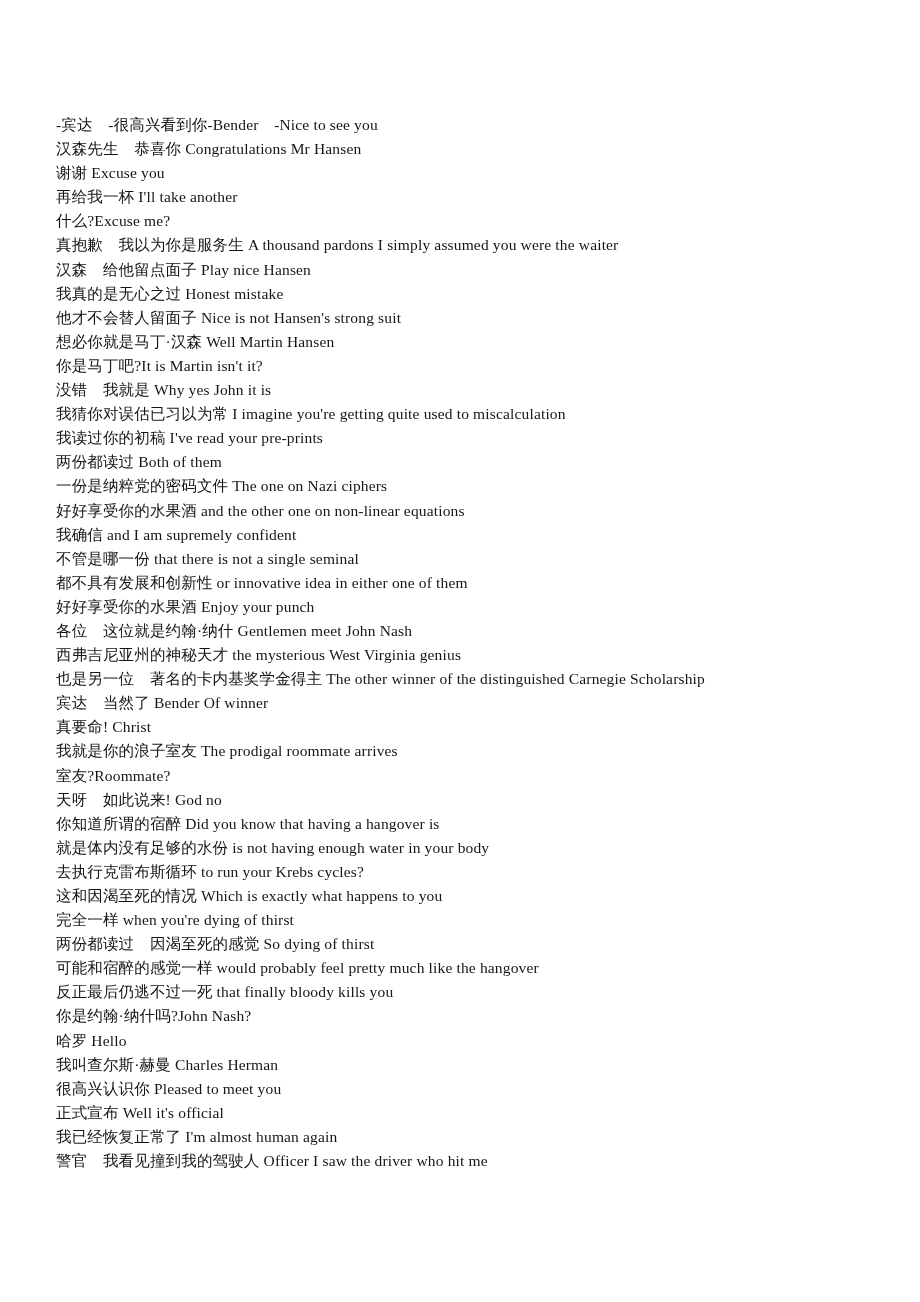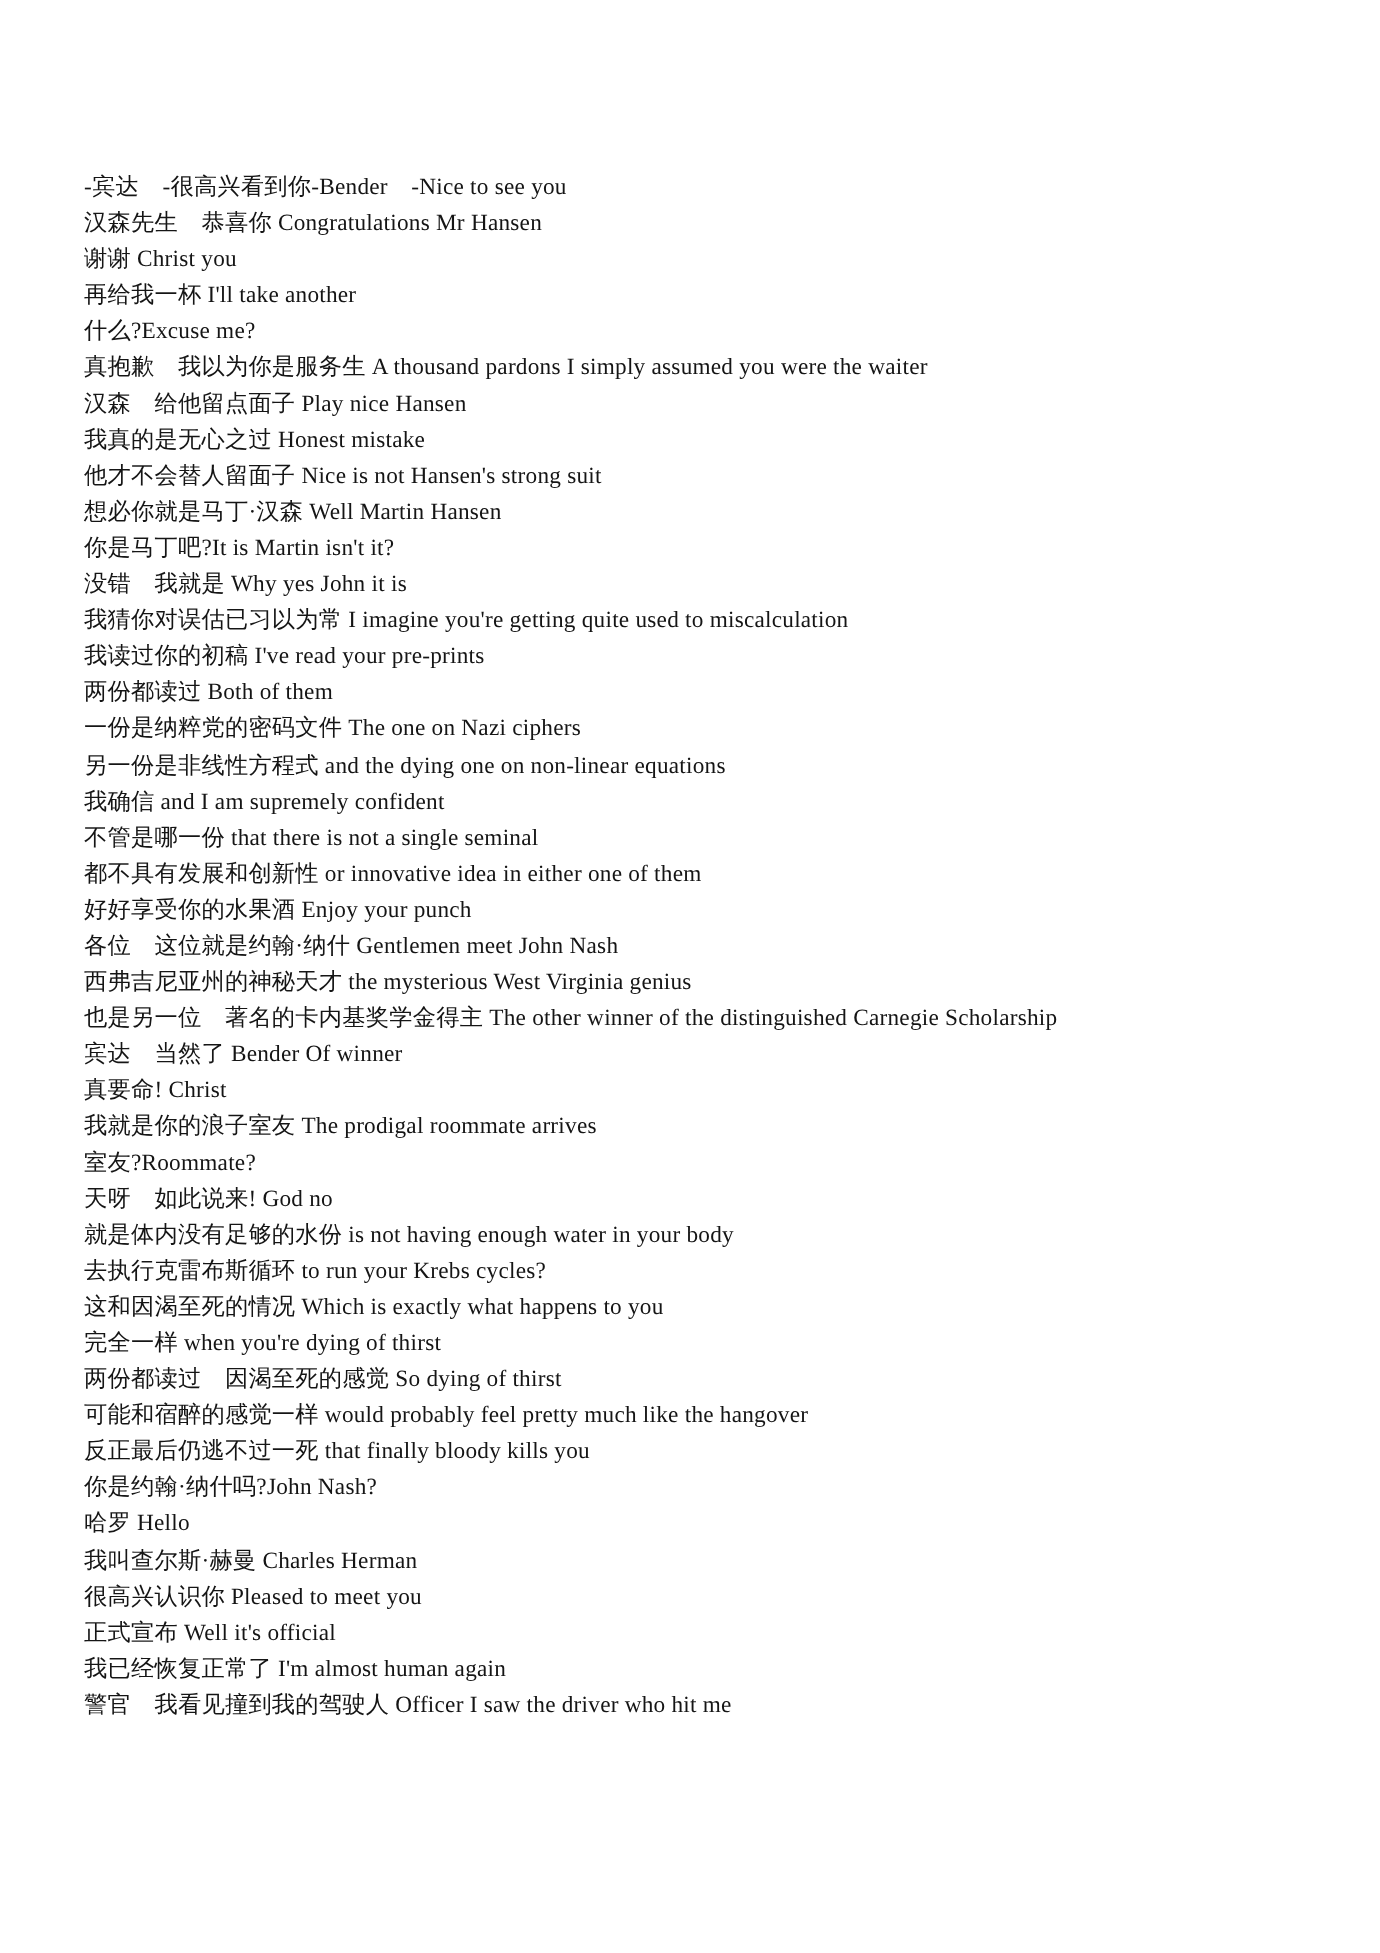--- a/index.html
+++ b/index.html
@@ -40,47 +40,48 @@
     font-weight: normal;
   }
 </style>
 </head>
 <body>
 
 <div id="page" style="background: rgb(255, 255, 255);">
   <div id="transcript" style="color: rgb(21, 21, 21);">
       <div class="line">-宾达　-很高兴看到你-Bender　-Nice to see you</div>
       <div class="line">汉森先生　恭喜你 Congratulations Mr Hansen</div>
-      <div class="line">谢谢 Christ you</div>
+      <div class="line">谢谢 Excuse you</div>
       <div class="line">再给我一杯 I'll take another</div>
       <div class="line">什么?Excuse me?</div>
       <div class="line">真抱歉　我以为你是服务生 A thousand pardons I simply assumed you were the waiter</div>
       <div class="line">汉森　给他留点面子 Play nice Hansen</div>
       <div class="line">我真的是无心之过 Honest mistake</div>
       <div class="line">他才不会替人留面子 Nice is not Hansen's strong suit</div>
       <div class="line">想必你就是马丁·汉森 Well Martin Hansen</div>
       <div class="line">你是马丁吧?It is Martin isn't it?</div>
       <div class="line">没错　我就是 Why yes John it is</div>
       <div class="line">我猜你对误估已习以为常 I imagine you're getting quite used to miscalculation</div>
       <div class="line">我读过你的初稿 I've read your pre-prints</div>
       <div class="line">两份都读过 Both of them</div>
       <div class="line">一份是纳粹党的密码文件 The one on Nazi ciphers</div>
-      <div class="line">另一份是非线性方程式 and the dying one on non-linear equations</div>
+      <div class="line">好好享受你的水果酒 and the other one on non-linear equations</div>
       <div class="line">我确信 and I am supremely confident</div>
       <div class="line">不管是哪一份 that there is not a single seminal</div>
       <div class="line">都不具有发展和创新性 or innovative idea in either one of them</div>
       <div class="line">好好享受你的水果酒 Enjoy your punch</div>
       <div class="line">各位　这位就是约翰·纳什 Gentlemen meet John Nash</div>
       <div class="line">西弗吉尼亚州的神秘天才 the mysterious West Virginia genius</div>
       <div class="line">也是另一位　著名的卡内基奖学金得主 The other winner of the distinguished Carnegie Scholarship</div>
       <div class="line">宾达　当然了 Bender Of winner</div>
       <div class="line">真要命! Christ</div>
       <div class="line">我就是你的浪子室友 The prodigal roommate arrives</div>
       <div class="line">室友?Roommate?</div>
       <div class="line">天呀　如此说来! God no</div>
+      <div class="line">你知道所谓的宿醉 Did you know that having a hangover is</div>
       <div class="line">就是体内没有足够的水份 is not having enough water in your body</div>
       <div class="line">去执行克雷布斯循环 to run your Krebs cycles?</div>
       <div class="line">这和因渴至死的情况 Which is exactly what happens to you</div>
       <div class="line">完全一样 when you're dying of thirst</div>
       <div class="line">两份都读过　因渴至死的感觉 So dying of thirst</div>
       <div class="line">可能和宿醉的感觉一样 would probably feel pretty much like the hangover</div>
       <div class="line">反正最后仍逃不过一死 that finally bloody kills you</div>
       <div class="line">你是约翰·纳什吗?John Nash?</div>
       <div class="line">哈罗 Hello</div>
       <div class="line">我叫查尔斯·赫曼 Charles Herman</div>

